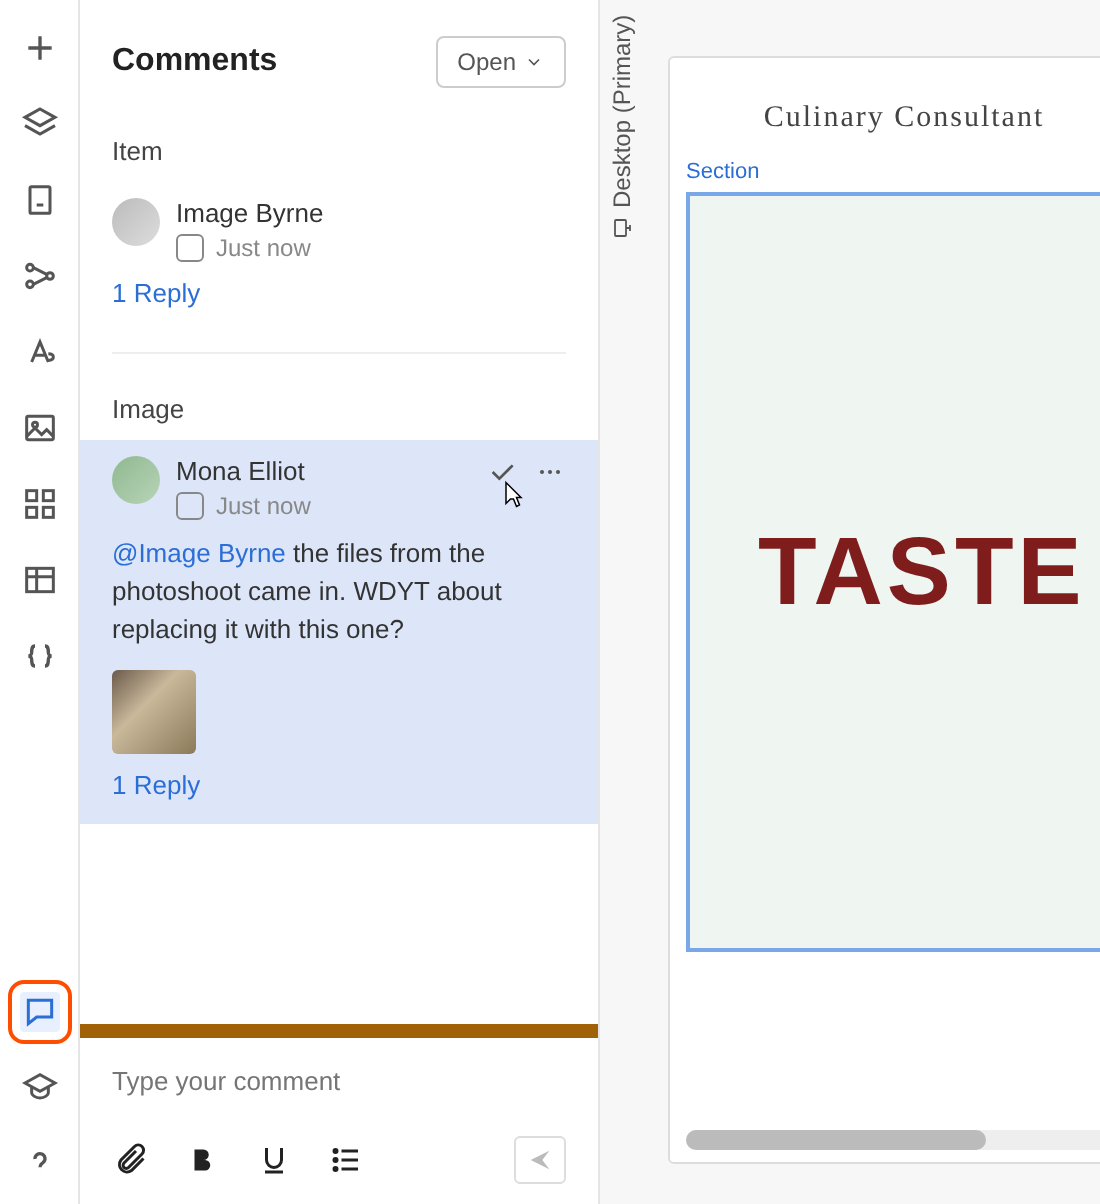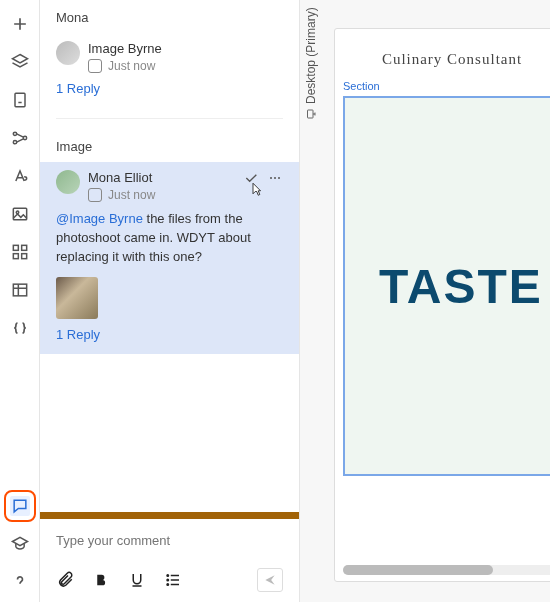--- a/index.html
+++ b/index.html
@@ -38,21 +38,21 @@
 .comment-input { width: 100%; border: none; padding: 14px 16px; font-size: 13px; color: #888; outline: none; }
 .toolbar-row { display: flex; align-items: center; padding: 6px 16px 10px; gap: 18px; }
 .toolbar-row .ticon { width: 18px; height: 18px; color: #222; cursor: pointer; }
 .toolbar-row .send { margin-left: auto; width: 26px; height: 24px; border: 1px solid #ddd; border-radius: 3px; display: flex; align-items: center; justify-content: center; color: #bbb; cursor: pointer; }
 .canvas-area { flex: 1; display: flex; background: #f7f7f7; position: relative; overflow: hidden; }
 .rotated-label { position: absolute; left: 4px; top: 120px; transform: rotate(-90deg); transform-origin: left top; font-size: 12px; color: #555; display: flex; align-items: center; gap: 4px; }
 .preview-frame { position: absolute; left: 34px; top: 28px; right: -20px; bottom: 20px; background: #fff; border: 1px solid #ddd; border-radius: 3px 0 0 3px; }
 .preview-title { text-align: center; font-size: 15px; letter-spacing: 1px; color: #444; padding: 22px 4px 12px; font-family: Georgia, serif; }
 .section-tag { font-size: 11px; color: #2a6ed6; padding-left: 8px; }
 .hero-box { margin: 4px 8px 0; border: 2px solid #7aa7e8; background: #eff6f1; height: 380px; position: relative; overflow: hidden; display: flex; align-items: center; padding-left: 34px; }
-.hero-text { font-size: 48px; font-weight: 900; letter-spacing: 2px; color: #0c4a6e; }
+.hero-text { font-size: 48px; font-weight: 900; letter-spacing: 2px; color: #7f1d1d; }
 .scrollbar-h { position: absolute; left: 8px; right: 8px; bottom: 6px; height: 10px; background: #eee; border-radius: 5px; }
 .scrollbar-h::after { content: ''; position: absolute; left: 0; top: 0; width: 150px; height: 100%; background: #bbb; border-radius: 5px; }
 </style>
 </head>
 <body>
 
 <div class="container">
 
   <div class="left-rail">
     <div class="icon">
@@ -125,22 +125,31 @@
         </svg>
       </div>
     <div class="icon" style="margin-bottom:10px;">
         <svg viewBox="0 0 24 24" fill="none" stroke="currentColor" stroke-width="2">
           <path d="M9 9a3 3 0 115 2c-1 1-2 1-2 3M12 18h.01"></path>
         </svg>
       </div>
   </div>
 
   <div class="comments-panel">
-
-    <div class="section-label">Mona</div>
+    <div class="comments-header">
+      <h2>Comments</h2>
+      <button class="open-btn">
+        <span>Open</span>
+        <svg viewBox="0 0 24 24" fill="none" stroke="currentColor" stroke-width="2">
+            <path d="M6 9l6 6 6-6"></path>
+          </svg>
+      </button>
+    </div>
+
+    <div class="section-label">Item</div>
 
     <div class="comment">
       <div class="comment-head">
         <div class="avatar gray"></div>
         <div class="name-time">
           <div class="author">Image Byrne</div>
           <div class="timerow">
             <div class="checkbox-icon"></div>
             <div class="time">Just now</div>
           </div>

